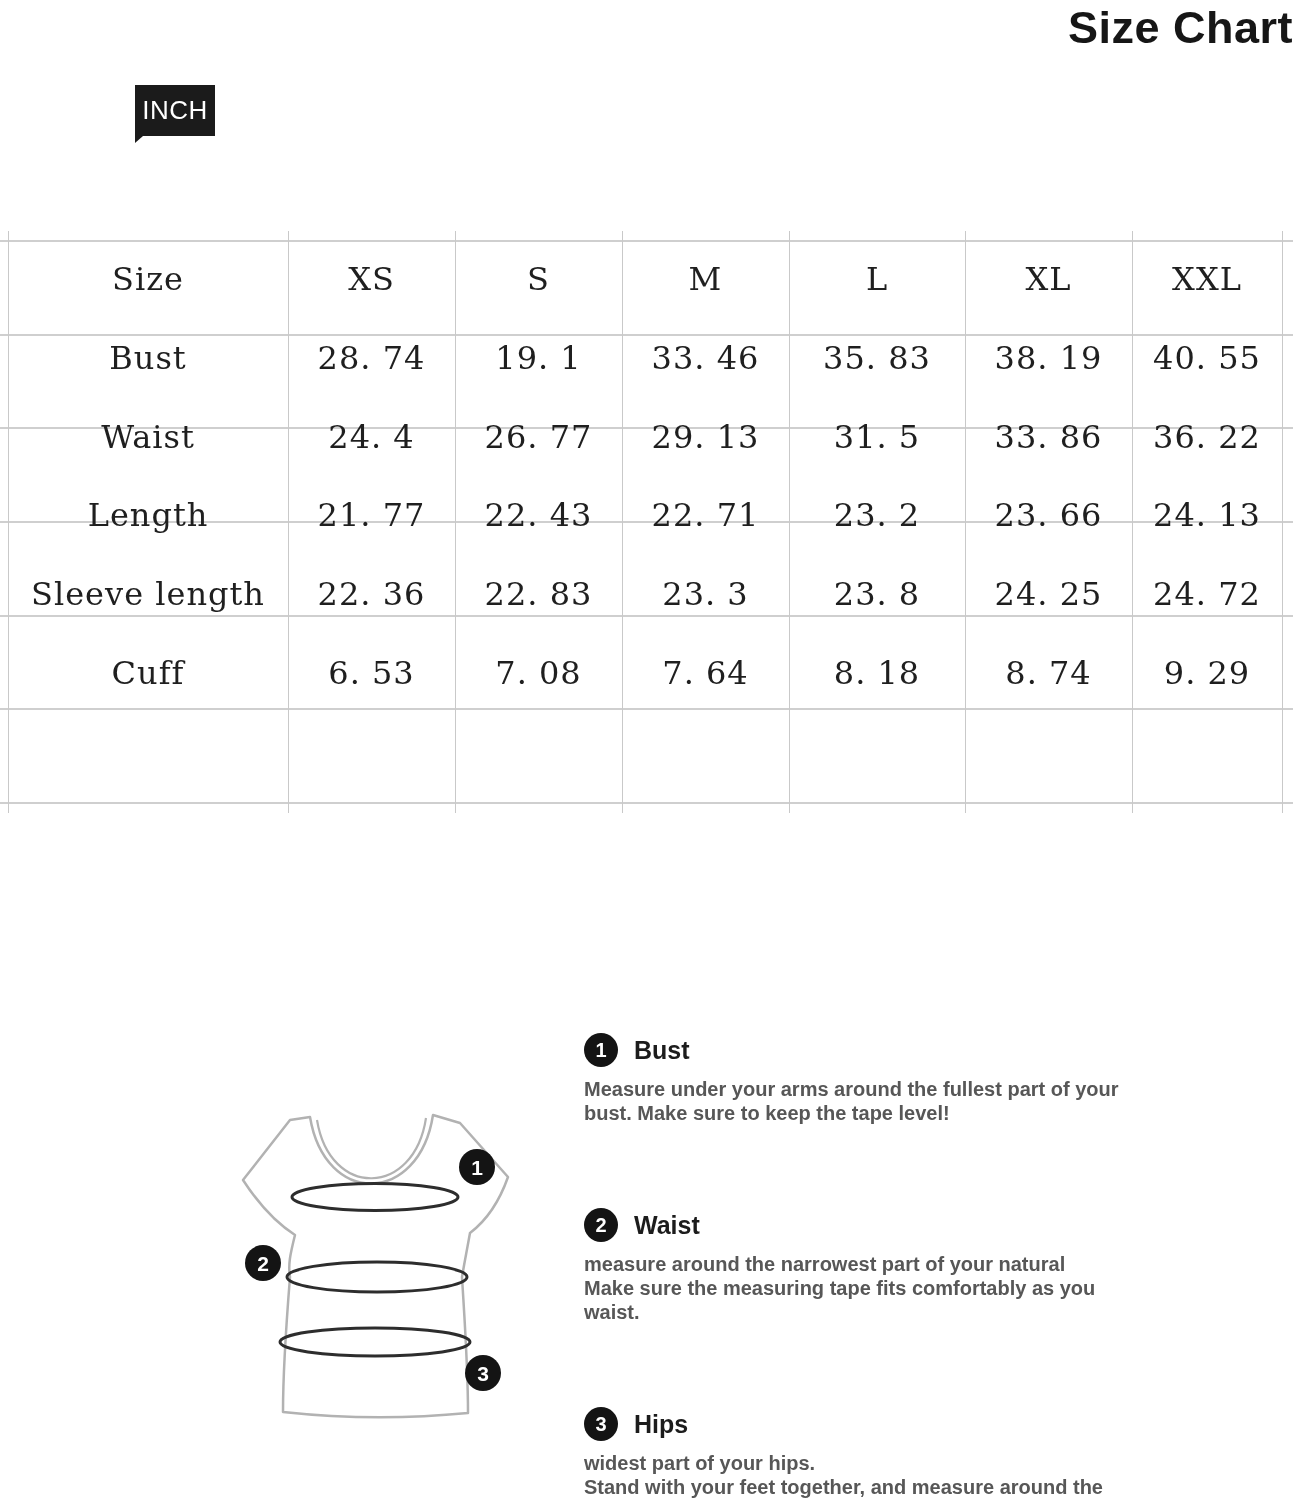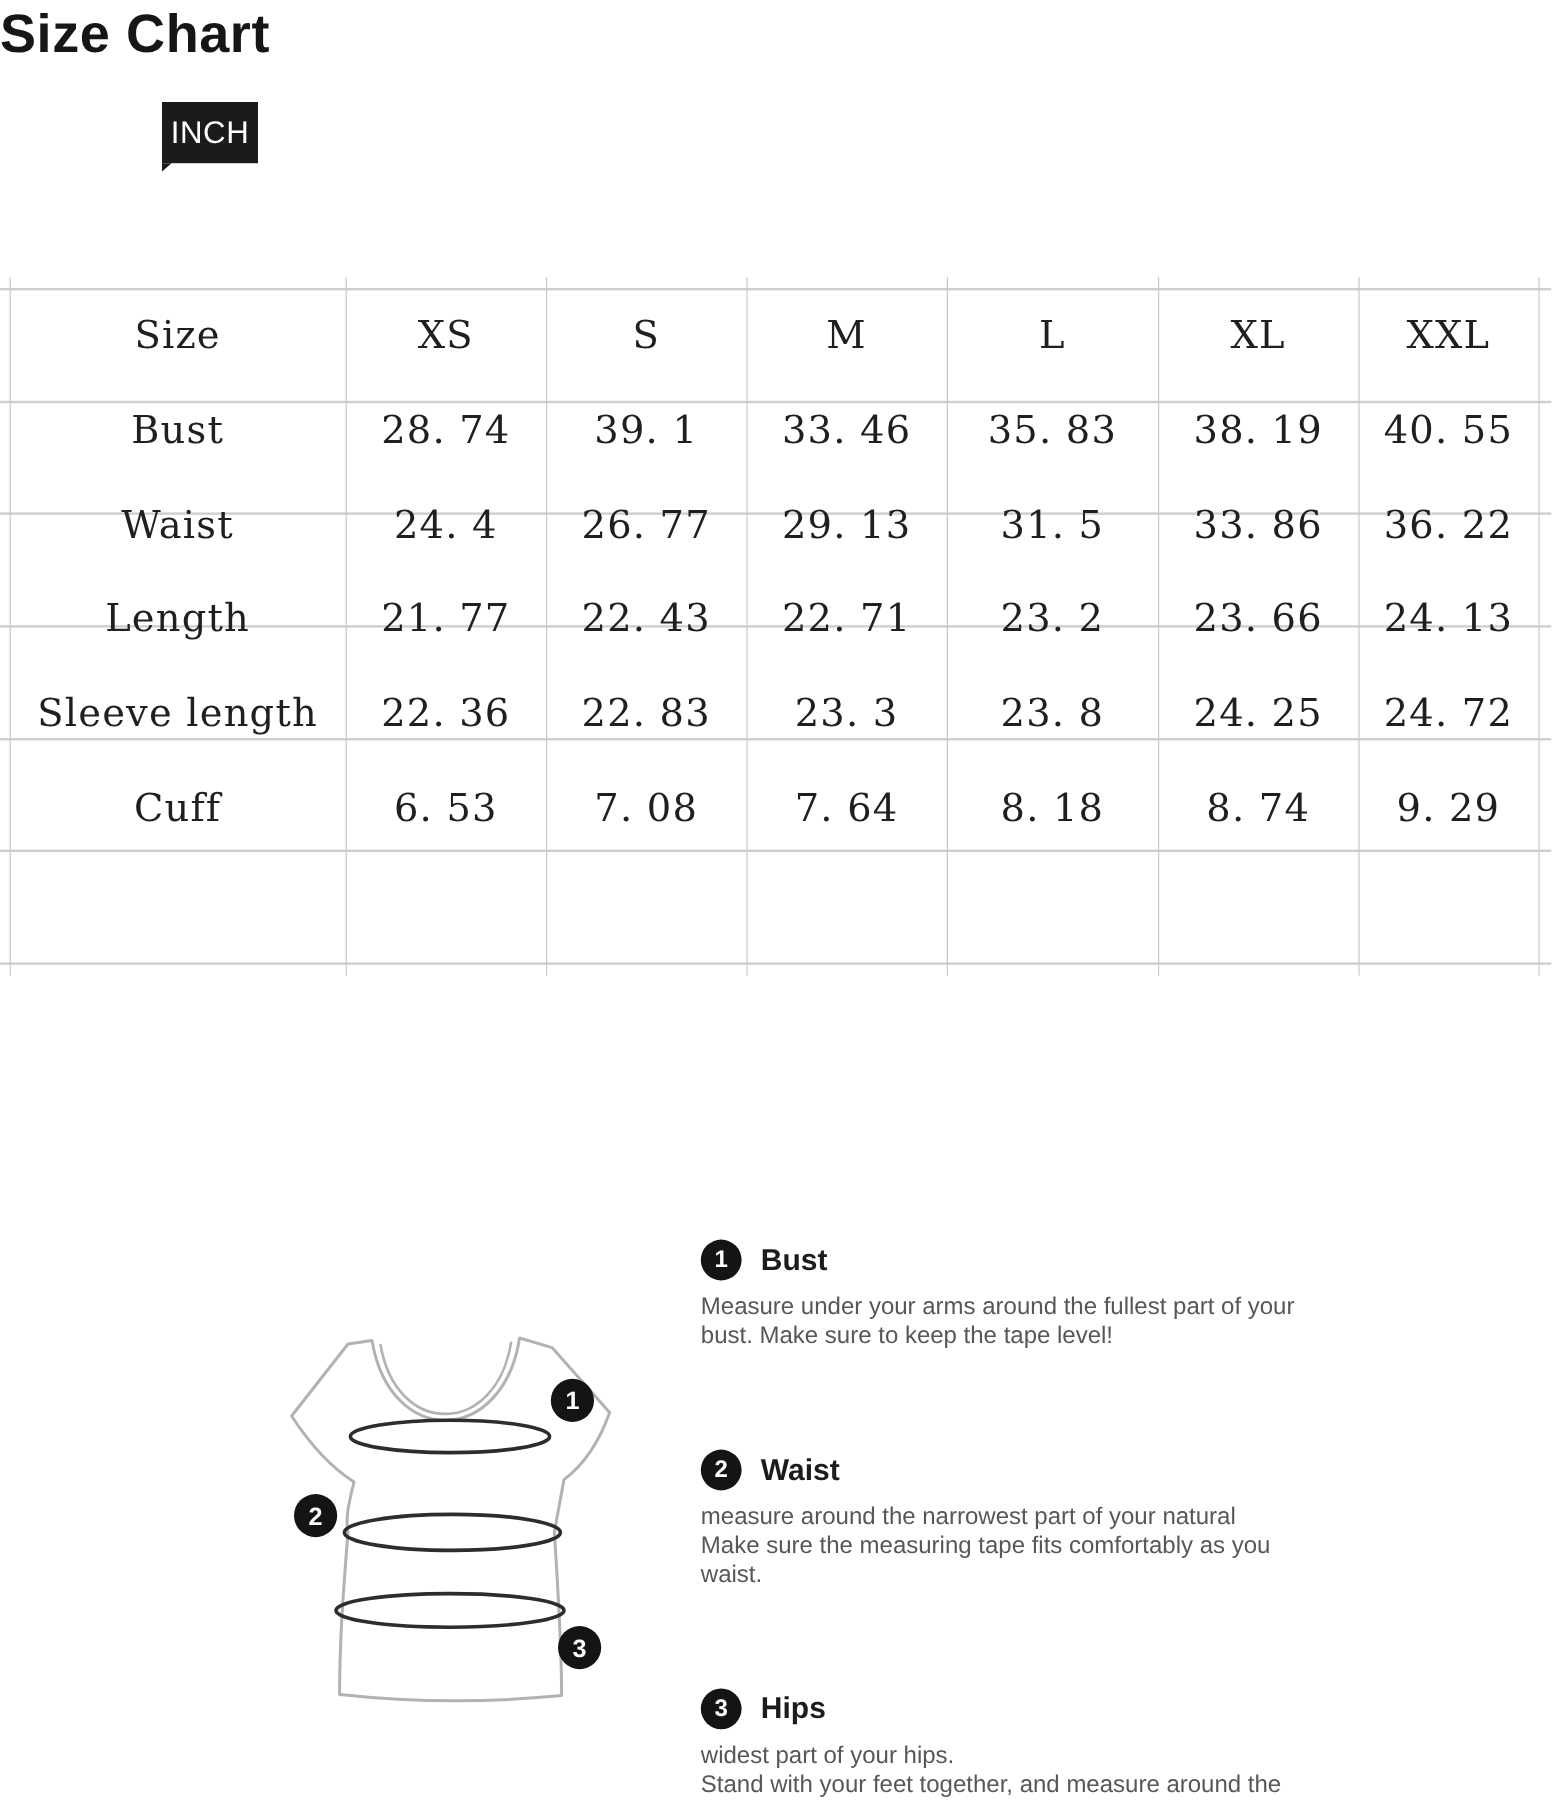--- a/index.html
+++ b/index.html
@@ -2,21 +2,21 @@
 <html><head>
 <meta charset="utf-8">
 <style>
   html,body{margin:0;padding:0;background:#ffffff;}
   .canvas{
     position:relative;width:1293px;height:1500px;background:#ffffff;
     overflow:hidden;font-family:"Liberation Sans",sans-serif;
   }
   
   .title{
-    position:absolute;top:2px;left:0;width:100%;text-align:left;
+    position:absolute;top:2px;left:0;width:100%;text-align:right;
     font-size:45px;font-weight:bold;color:#161616;letter-spacing:0.5px;
   }
   
   .inch-tag{
     position:absolute;left:135px;top:85px;width:80px;height:51px;
     background:#1b1b1b;color:#ffffff;display:flex;align-items:center;justify-content:center;
     font-size:26px;font-weight:normal;letter-spacing:0.5px;
   }
   .inch-tail{
     position:absolute;left:135px;top:136px;width:0;height:0;
@@ -45,21 +45,21 @@
   .illustration{position:absolute;left:237px;top:1105px;width:280px;height:320px;overflow:visible;}
   
   .guide-section{position:absolute;left:584px;width:545px;}
   .guide-head{display:flex;align-items:center;}
   .badge{
     width:34px;height:34px;border-radius:50%;background:#141414;flex:0 0 34px;
     display:flex;align-items:center;justify-content:center;
     color:#ffffff;font-size:20px;font-weight:bold;
   }
   .guide-label{margin-left:16px;font-size:25px;font-weight:bold;color:#1c1c1c;}
-  .guide-desc{margin-top:10px;font-size:20px;line-height:24px;color:#575757;}
+  .guide-desc{margin-top:10px;font-size:20px;line-height:24px;color:#575757;font-weight:bold;}
   .pos-bust{top:1033px;}
   .pos-waist{top:1208px;}
   .pos-hips{top:1407px;}
 </style>
 </head>
 <body>
 
 <div class="canvas">
 
   <div class="title">Size Chart</div>
@@ -91,21 +91,21 @@
       <div class="cell">Size</div>
       <div class="cell">XS</div>
       <div class="cell">S</div>
       <div class="cell">M</div>
       <div class="cell">L</div>
       <div class="cell">XL</div>
       <div class="cell">XXL</div>
 
       <div class="cell">Bust</div>
       <div class="cell">28. 74</div>
-      <div class="cell">39. 1</div>
+      <div class="cell">19. 1</div>
       <div class="cell">33. 46</div>
       <div class="cell">35. 83</div>
       <div class="cell">38. 19</div>
       <div class="cell">40. 55</div>
 
       <div class="cell">Waist</div>
       <div class="cell">24. 4</div>
       <div class="cell">26. 77</div>
       <div class="cell">29. 13</div>
       <div class="cell">31. 5</div>

